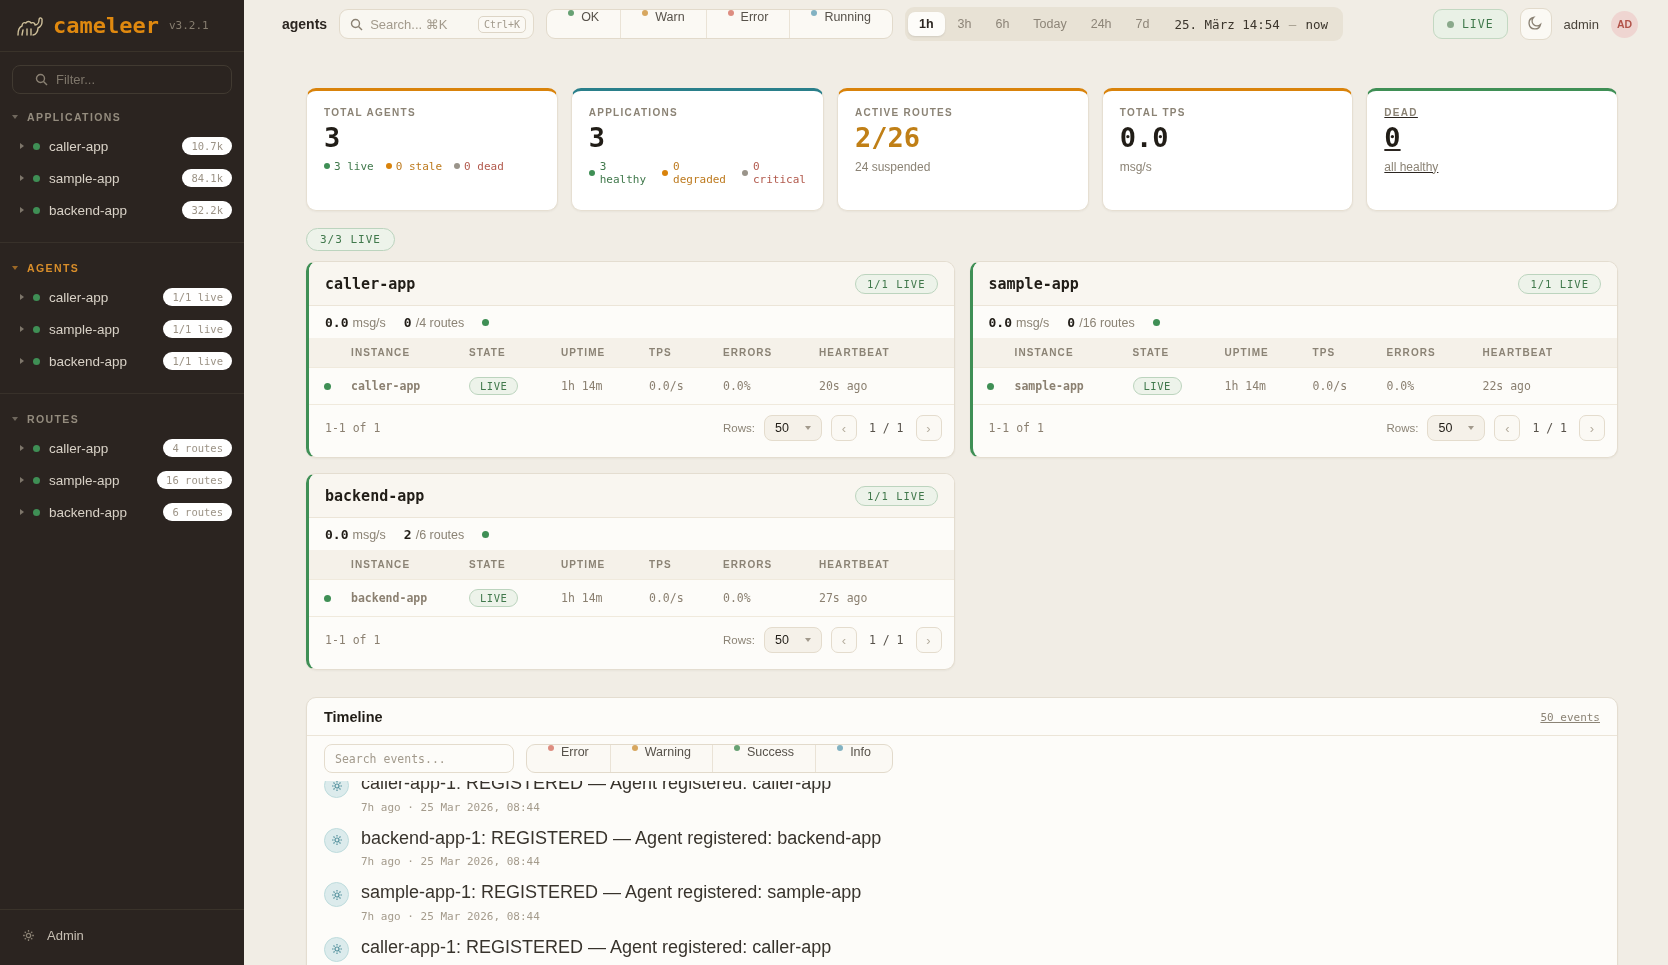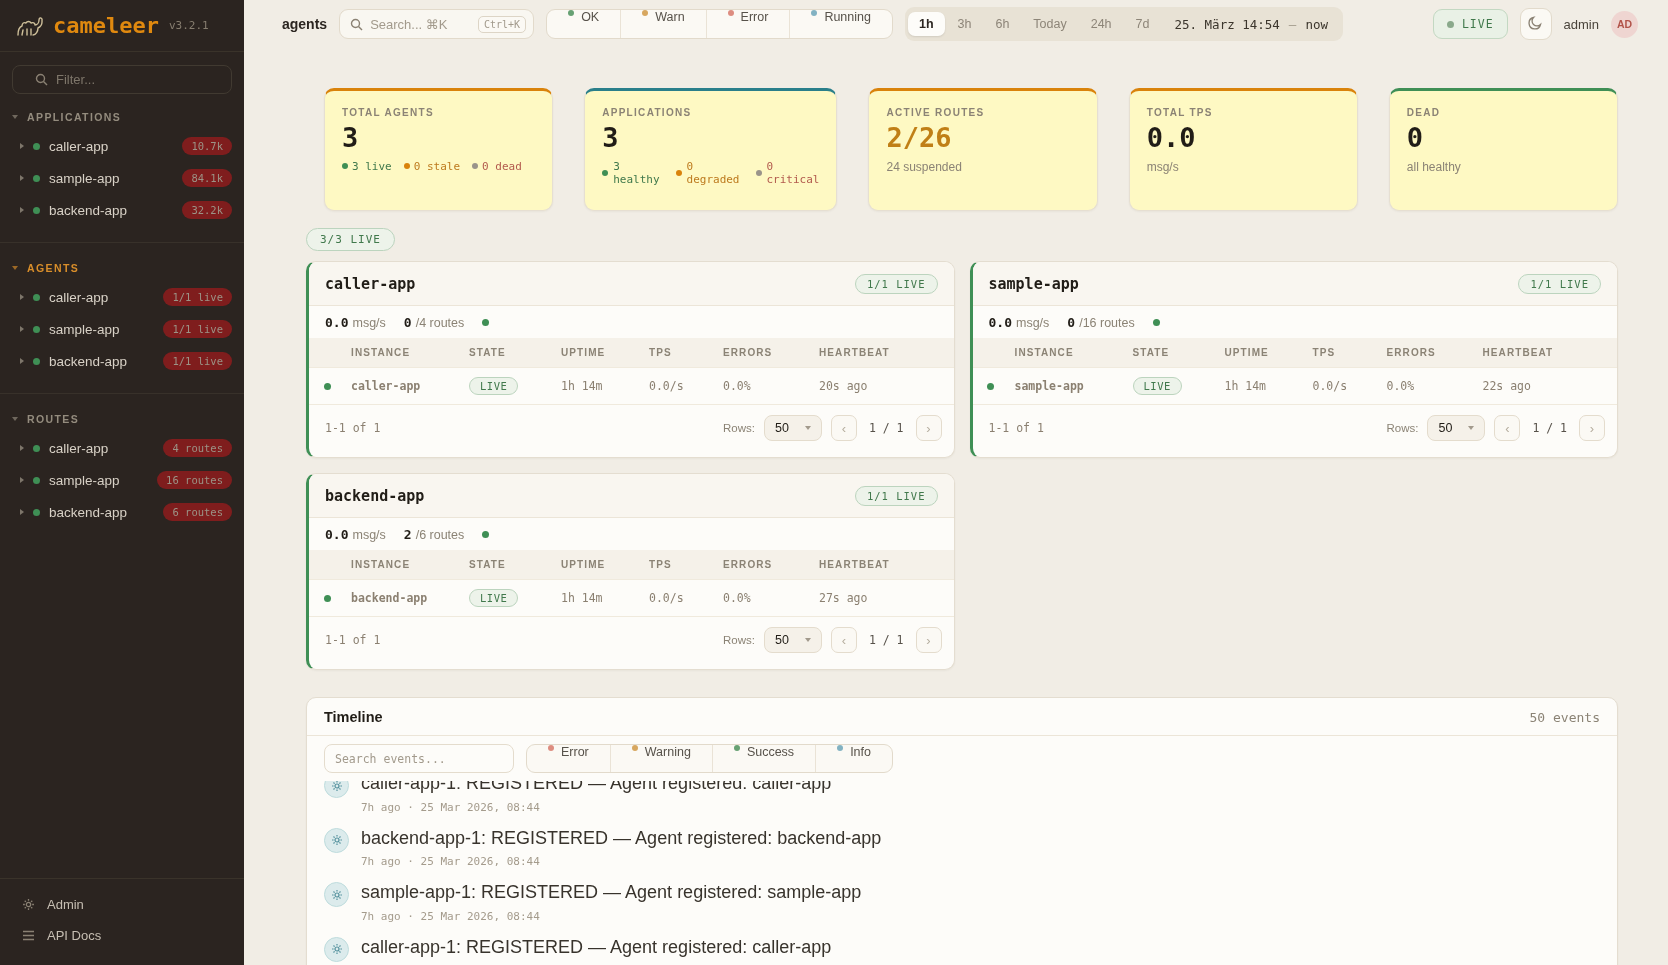--- a/index.html
+++ b/index.html
@@ -19,21 +19,21 @@
   .filter-box { margin:13px 12px 2px; border:1px solid #413a31; border-radius:8px; padding:7px 22px; display:flex; align-items:center; gap:8px; color:#7e766a; font-size:13px; height:29px; }
   .nav-label { padding:22px 14px 4px; font-size:10px; font-weight:bold; letter-spacing:1.6px; color:#7e766a; }
   .side-section { padding:4px 0 10px; }
   .side-section.bordered { border-top:1px solid #38312a; margin-top:6px; padding-top:8px; }
   .sec-head { display:flex; align-items:center; gap:9px; padding:11px 14px 7px 12px; font-size:10.5px; font-weight:bold; letter-spacing:1.4px; color:#948c7e; cursor:pointer; }
   .sec-head.active { color:#d98e2a; }
   .caret-down { width:0; height:0; border-left:3.5px solid transparent; border-right:3.5px solid transparent; border-top:4px solid currentColor; opacity:.65; }
   .side-item { display:flex; align-items:center; gap:9px; padding:7px 12px 7px 20px; font-size:13.5px; color:#d8d1c6; cursor:pointer; }
   .chev-right { width:0; height:0; border-top:3.5px solid transparent; border-bottom:3.5px solid transparent; border-left:4.5px solid #7e766a; flex:none; }
   .side-item .label { flex:1; }
-  .side-badge { font-family:"DejaVu Sans Mono",monospace; font-size:10.5px; color:#9c9386; background:#7f1d1d; border-radius:999px; padding:3px 9px; white-space:nowrap; }
+  .side-badge { font-family:"DejaVu Sans Mono",monospace; font-size:10.5px; color:#9c9386; background:#ffffff; border-radius:999px; padding:3px 9px; white-space:nowrap; }
   .side-footer { margin-top:auto; border-top:1px solid #3a332a; padding:10px 0 14px; }
   .side-footer .side-item { padding:8px 14px 8px 22px; color:#c7bfb3; gap:12px; font-size:13px; }
   .side-icon { color:#8a8173; display:flex; align-items:center; }
 
   
   .main { flex:1; display:flex; flex-direction:column; min-width:0; }
   .topbar { height:48px; display:flex; align-items:center; gap:12px; padding:0 30px 0 38px; }
   .page-title { font-size:14px; font-weight:bold; color:#2b2520; }
   .search-box { width:195px; height:30px; background:#f9f7f1; border:1px solid #e2dacb; border-radius:9px; display:flex; align-items:center; gap:7px; padding:0 7px 0 10px; color:#a29a8c; font-size:13px; }
   .search-box .ph { flex:1; white-space:nowrap; overflow:hidden; }
@@ -49,21 +49,21 @@
   .spacer { flex:1; }
   .live-badge { display:flex; align-items:center; gap:8px; height:30px; padding:0 13px; background:#e9f1e6; border:1px solid #c3d8c2; border-radius:9px; font-family:"DejaVu Sans Mono",monospace; font-size:11.5px; letter-spacing:1px; color:#41794c; }
   .live-badge .dot { background:#8aa98b; }
   .icon-btn { width:32px; height:32px; background:#fbf9f4; border:1px solid #e2dacb; border-radius:9px; display:flex; align-items:center; justify-content:center; color:#8a8173; cursor:pointer; }
   .user-name { font-size:13px; color:#4a443b; }
   .avatar { width:27px; height:27px; border-radius:50%; background:#efd5d1; color:#b2544a; font-size:10.5px; font-weight:bold; display:flex; align-items:center; justify-content:center; }
 
   
   .content { flex:1; padding:40px 50px 0 62px; overflow:hidden; }
   .stats-row { display:grid; grid-template-columns:repeat(5,1fr); gap:13px; }
-  .stat-card { background:#fef9c3; border:1px solid #e6dfd2; border-top:3px solid #d9830b; border-radius:10px; padding:16px 17px 12px; height:123px; box-shadow:0 1px 2px rgba(60,50,30,.05);margin-left:18px; }
+  .stat-card { background:#ffffff; border:1px solid #e6dfd2; border-top:3px solid #d9830b; border-radius:10px; padding:16px 17px 12px; height:123px; box-shadow:0 1px 2px rgba(60,50,30,.05); }
   .stat-label { font-size:10px; font-weight:bold; letter-spacing:1.3px; color:#8b8375; }
   .stat-value { font-family:"DejaVu Sans Mono",monospace; font-size:27px; font-weight:bold; color:#211d17; margin:5px 0 7px; line-height:1.1; }
   .stat-sub { font-size:12px; color:#8b8375; }
   .bd-row { display:flex; gap:12px; font-family:"DejaVu Sans Mono",monospace; font-size:11px; flex-wrap:nowrap; }
   .bd-item { display:flex; align-items:center; gap:4px; white-space:nowrap; }
   .bd-col { display:flex; align-items:center; gap:5px; font-family:"DejaVu Sans Mono",monospace; font-size:11px; line-height:1.25; }
 
   .overview-badge { display:inline-block; margin:17px 0 10px; padding:4px 13px; border:1px solid #bcd4be; background:#edf3ea; border-radius:999px; font-family:"DejaVu Sans Mono",monospace; font-size:11px; letter-spacing:1px; color:#41794c; }
 
   .apps-grid { display:grid; grid-template-columns:1fr 1fr; gap:15px; }
@@ -86,21 +86,21 @@
   .rows-label { font-size:11.5px; color:#8b8375; }
   .rows-select { display:flex; align-items:center; gap:16px; background:#f5f1e9; border:1px solid #e4dccd; border-radius:8px; padding:5px 10px; font-size:12.5px; color:#211d17; cursor:pointer; }
   .sel-caret { width:0; height:0; border-left:3.5px solid transparent; border-right:3.5px solid transparent; border-top:4px solid #a29a8c; }
   .page-btn { width:26px; height:26px; border:1px solid #e4dccd; background:#fbf9f4; border-radius:7px; display:flex; align-items:center; justify-content:center; color:#b5ad9e; font-size:13px; cursor:pointer; }
   .page-info { font-family:"DejaVu Sans Mono",monospace; font-size:11.5px; color:#57524a; padding:0 3px; }
 
   
   .timeline-card { margin-top:27px; background:#fdfcf9; border:1px solid #e4ddd0; border-radius:10px; box-shadow:0 1px 2px rgba(60,50,30,.05); height:330px; overflow:hidden; }
   .tl-head { display:flex; align-items:center; justify-content:space-between; padding:11px 17px 10px; border-bottom:1px solid #ece5d8; }
   .tl-title { font-size:14.5px; font-weight:bold; color:#211d17; }
-  .tl-count { font-family:"DejaVu Sans Mono",monospace; font-size:13px; color:#8b8375; }
+  .tl-count { font-family:"DejaVu Sans Mono",monospace; font-size:11px; color:#8b8375;text-decoration:underline; }
   .tl-filters { display:flex; align-items:center; gap:12px; padding:8px 17px; }
   .tl-search { width:190px; height:29px; border:1px solid #e4dccd; border-radius:8px; display:flex; align-items:center; padding:0 10px; color:#a29a8c; font-family:"DejaVu Sans Mono",monospace; font-size:11.5px; background:#fdfcf9; }
   .tl-filters .chip-group { height:29px; }
   .tl-events { padding:0 17px; overflow:hidden; height:250px; }
   .tl-event { display:flex; gap:12px; padding:7px 0; align-items:flex-start; }
   .tl-event.clipped { margin-top:-15px; }
   .tl-icon { width:25px; height:25px; border-radius:50%; background:#dcebec; border:1px solid #bedcdd; display:flex; align-items:center; justify-content:center; color:#54919d; flex:none; }
   .tl-event-title { font-size:18px; color:#38332c; line-height:1.2; }
   .tl-event-time { font-family:"DejaVu Sans Mono",monospace; font-size:11px; color:#a49b8c; margin-top:6px; }
 </style>
@@ -208,28 +208,20 @@
   <div class="side-footer">
     <div class="side-item">
       <span class="side-icon">
         <svg width="13" height="13" viewBox="0 0 12 12" fill="none" stroke="currentColor" stroke-width="1.2">
             <circle cx="6" cy="6" r="2"></circle>
             <path d="M6 1v1.6M6 9.4V11M1 6h1.6M9.4 6H11M2.5 2.5l1.1 1.1M8.4 8.4l1.1 1.1M9.5 2.5L8.4 3.6M3.6 8.4L2.5 9.5"></path>
           </svg>
       </span>
       <span class="label">Admin</span>
     </div>
-    <div class="side-item">
-      <span class="side-icon">
-        <svg width="13" height="11" viewBox="0 0 13 11" fill="none" stroke="currentColor" stroke-width="1.3">
-            <path d="M1 1.5h11M1 5.5h11M1 9.5h11"></path>
-          </svg>
-      </span>
-      <span class="label">API Docs</span>
-    </div>
   </div>
 </aside>
 
 <div class="main">
 
   <header class="topbar">
     <span class="page-title">agents</span>
 
     <div class="search-box">
       <span class="side-icon">
@@ -351,21 +343,21 @@
         <div class="stat-value" style="color: rgb(192, 127, 22);">2/26</div>
         <div class="stat-sub">24 suspended</div>
       </section>
 
       <section class="stat-card" style="border-top-color: rgb(217, 131, 11);">
         <div class="stat-label">TOTAL TPS</div>
         <div class="stat-value">0.0</div>
         <div class="stat-sub">msg/s</div>
       </section>
 
-      <section class="stat-card" style="border-top-color: rgb(63, 143, 85);">
+      <section class="stat-card" style="border-top-color: rgb(63, 143, 85); text-decoration: underline;">
         <div class="stat-label">DEAD</div>
         <div class="stat-value">0</div>
         <div class="stat-sub">all healthy</div>
       </section>
     </div>
 
     <span class="overview-badge">3/3 LIVE</span>
 
     
     <div class="apps-grid">

